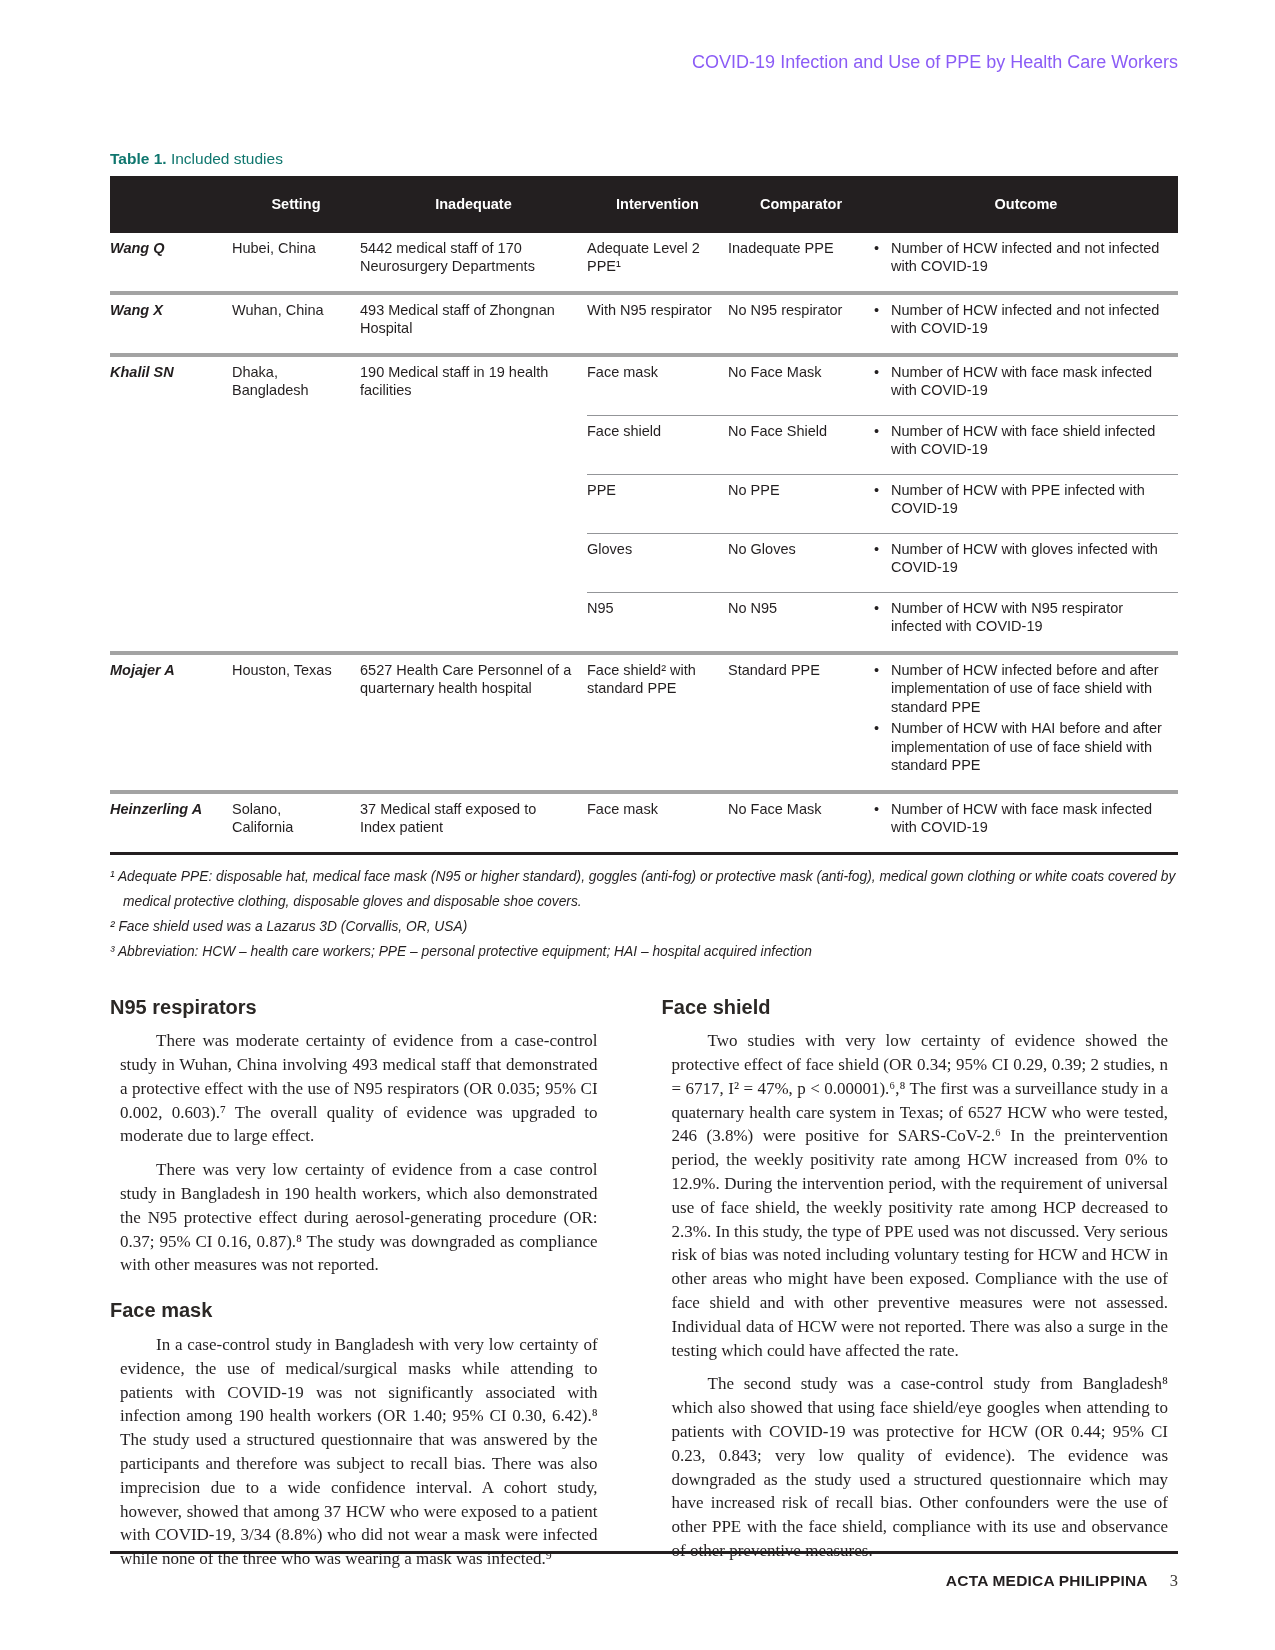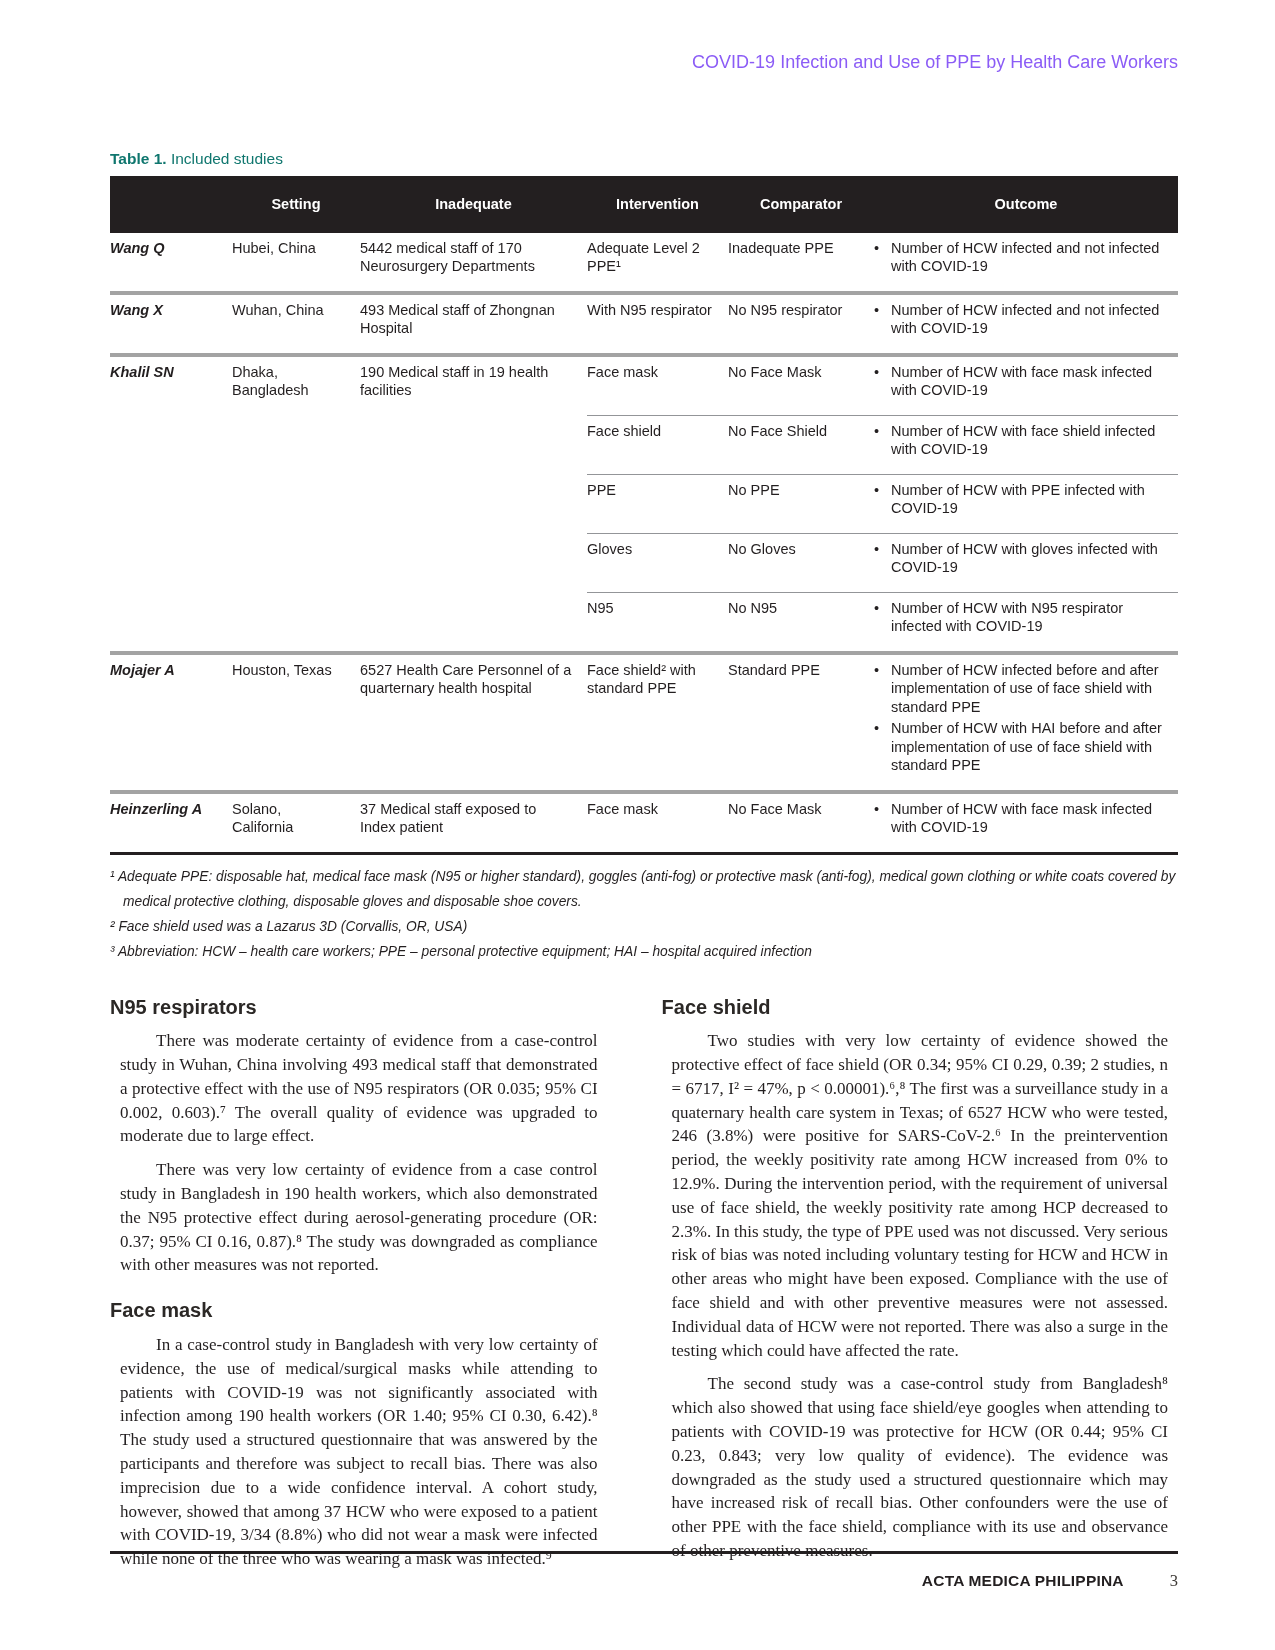--- a/index.html
+++ b/index.html
@@ -56,21 +56,21 @@
     margin:0 0 7px 0; text-align:left; color:#2b2826;
   }
   h2.section.mt { margin-top:22px; }
   .col p { margin:10px; text-indent:36px; }
 
   .footer-rule {
     position:absolute; left:110px; top:1551px; width:1068px; height:3px;
     background:#231f20;
   }
   .footer {
-    position:absolute; top:1571px; right:97px; display:flex; gap:46px;
+    position:absolute; top:1571px; right:97px; display:flex; gap:22px;
     align-items:baseline; font-family:"Liberation Sans", sans-serif;
   }
   .journal { font-weight:700; font-size:15.5px; letter-spacing:0.2px; }
   .pagenum { font-family:"Liberation Serif", serif; font-size:16.5px; color:#3d3935; }
 </style>
 </head>
 <body>
 
 <div class="page">
 

